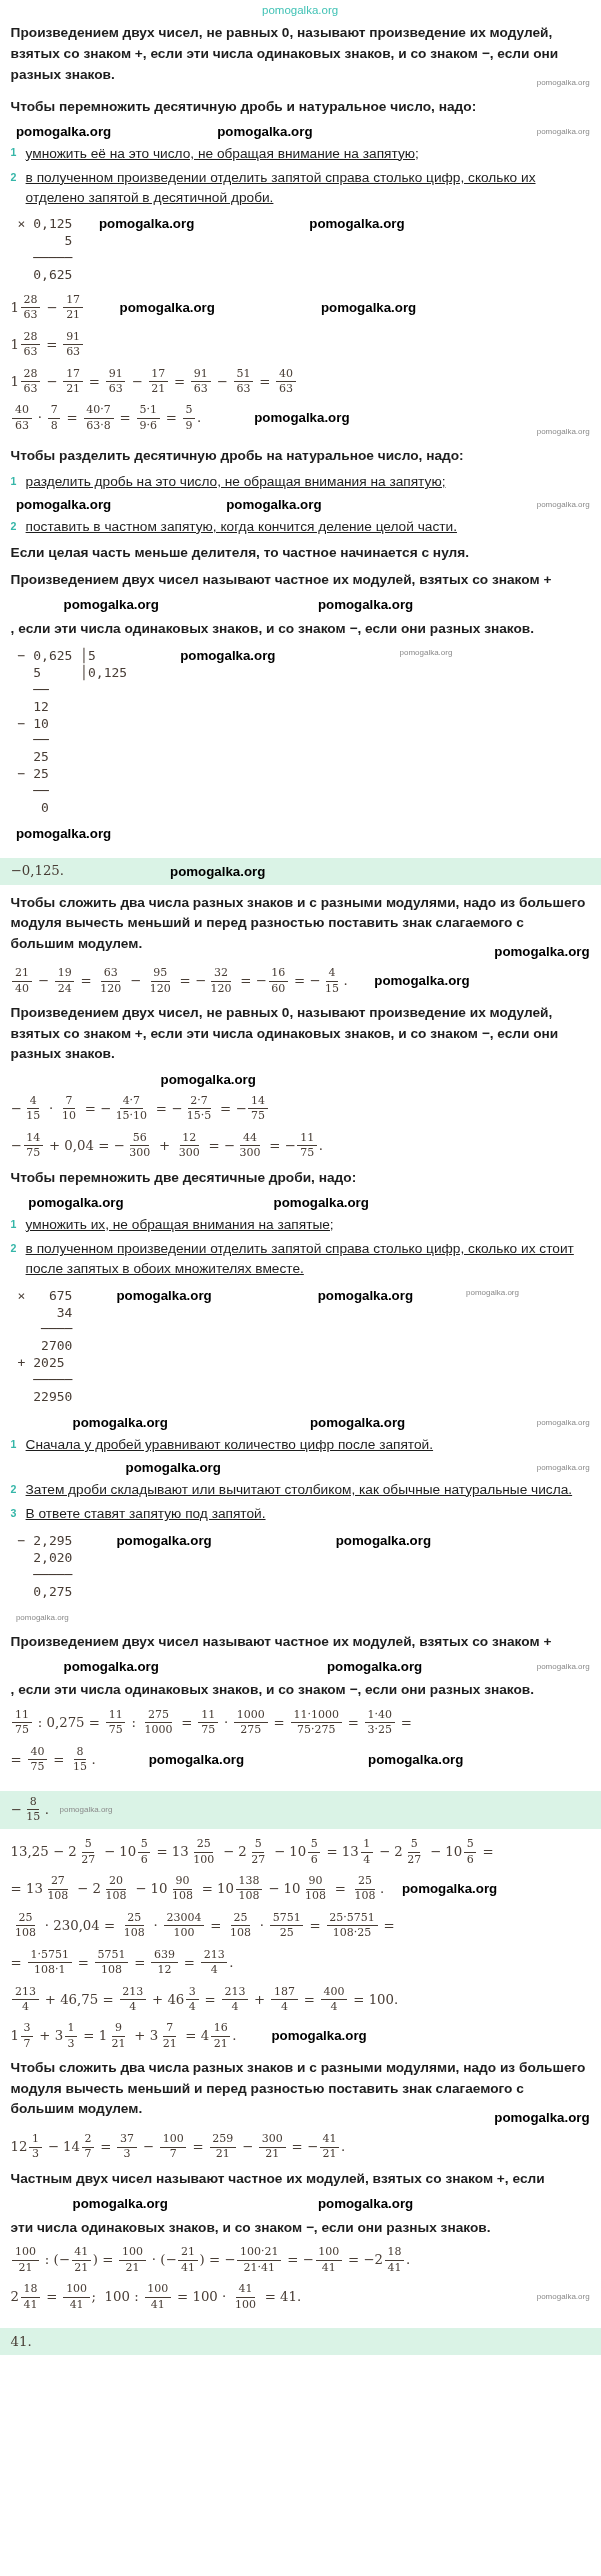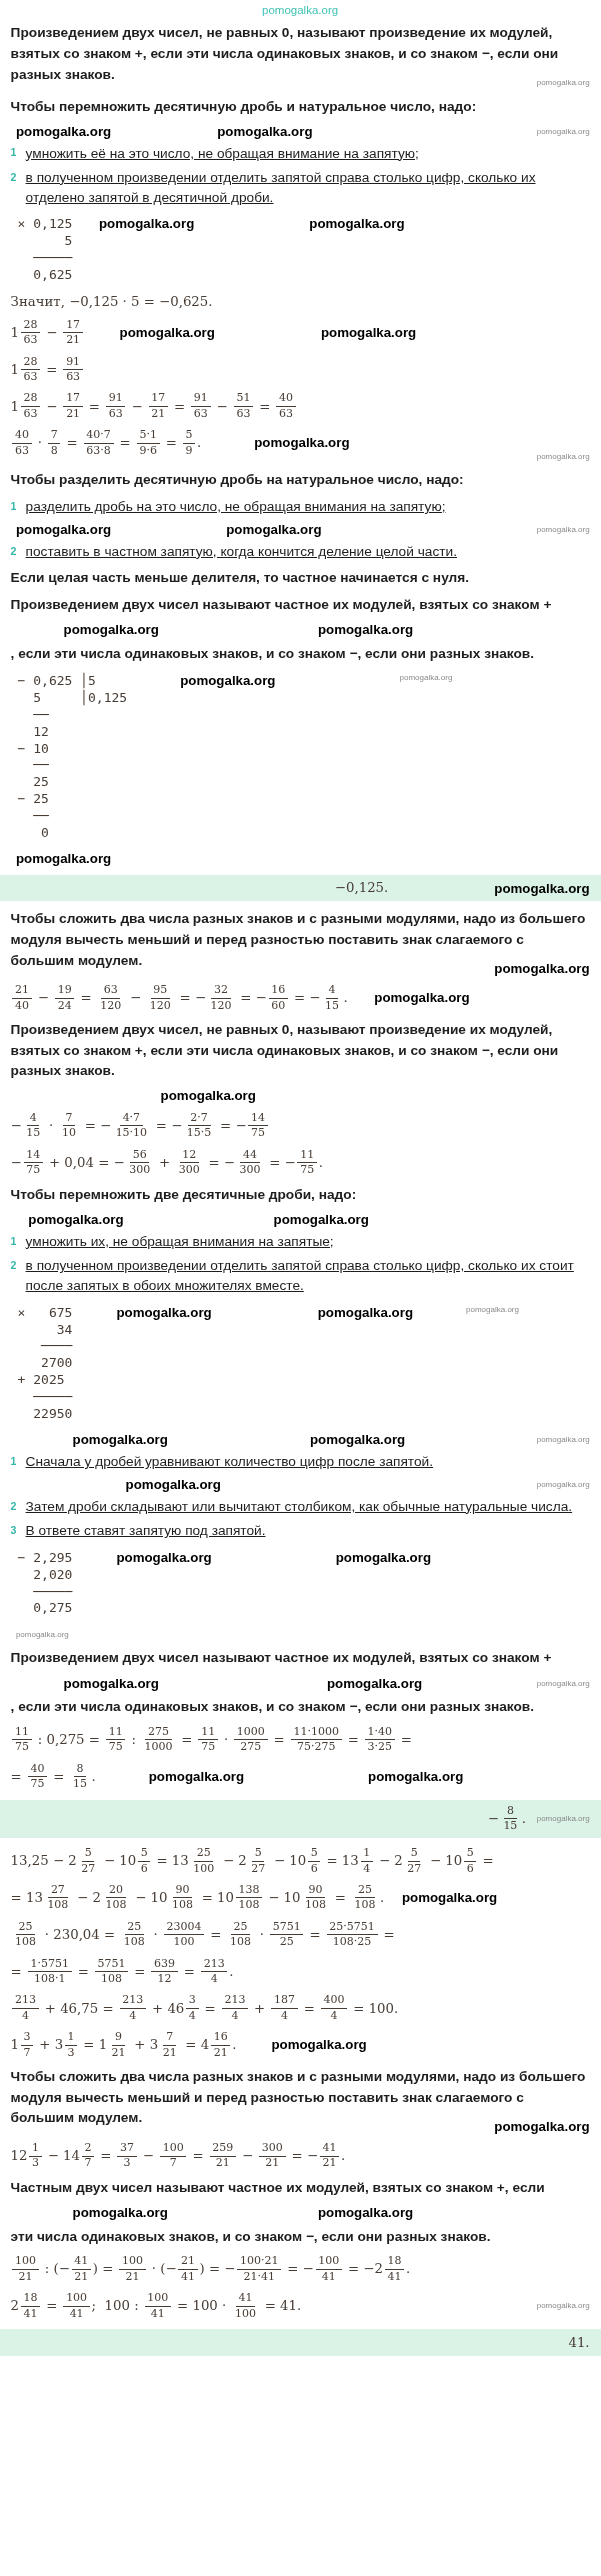--- a/index.html
+++ b/index.html
@@ -25,22 +25,22 @@
   .mtext{white-space:pre-wrap;}
   .frac{display:inline-flex;flex-direction:column;align-items:center;margin:0.9px 1.8px;font-size:11px;line-height:1.15;}
   .frac .num{padding:0 2.7px 0.9px;border-bottom:0.9px solid #473c34;}
   .frac .den{padding:0.9px 2.7px 0;}
   .colwrap{display:flex;align-items:flex-start;margin:8.9px 0 8.9px 7px;}
   .col{
     font-family:"DejaVu Sans Mono",monospace;font-size:13px;line-height:1.3;
     color:#473c34;white-space:pre;
   }
   .hl{
-    background:#daf3e6;margin:8px -12.4px 8px -10.6px;padding:4.4px 12.4px 4.4px 10.6px;
-    display:flex;align-items:center;justify-content:flex-end;
+    background:#daf3e6;margin:16px -12.4px 8px -10.6px;padding:4.4px 12.4px 4.4px 10.6px;
+    display:flex;align-items:center;
   }
   .hl .math{margin:0;}
 </style>
 </head>
 <body>
 
 <main id="doc" class="doc">
     <div class="wm-top">pomogalka.org</div>
     <p class="p">Произведением двух чисел, не равных 0, называют произведение их модулей, взятых со знаком +, если эти числа одинаковых знаков, и со знаком −, если они разных знаков.</p>
     <div class="wm-row overlap">
@@ -60,23 +60,20 @@
       <span class="li-num">2</span>
       <span class="li-text">в полученном произведении отделить запятой справа столько цифр, сколько их отделено запятой в десятичной дроби.</span>
     </div>
     <div class="colwrap">
       <div class="col">× 0,125
       5
   ─────
   0,625</div>
       <span class="wm-bold" style="margin-left: 26.6px;">pomogalka.org</span>
       <span class="wm-bold" style="margin-left: 115px;">pomogalka.org</span>
-    </div>
-    <div class="math">
-      <span class="mtext">Значит, −0,125 · 5 = −0,625.</span>
     </div>
     <div class="math">
       <span class="mtext">1</span>
       <span class="frac">
         <span class="num">28</span>
         <span class="den">63</span>
       </span>
       <span class="mtext"> − </span>
       <span class="frac">
         <span class="num">17</span>

